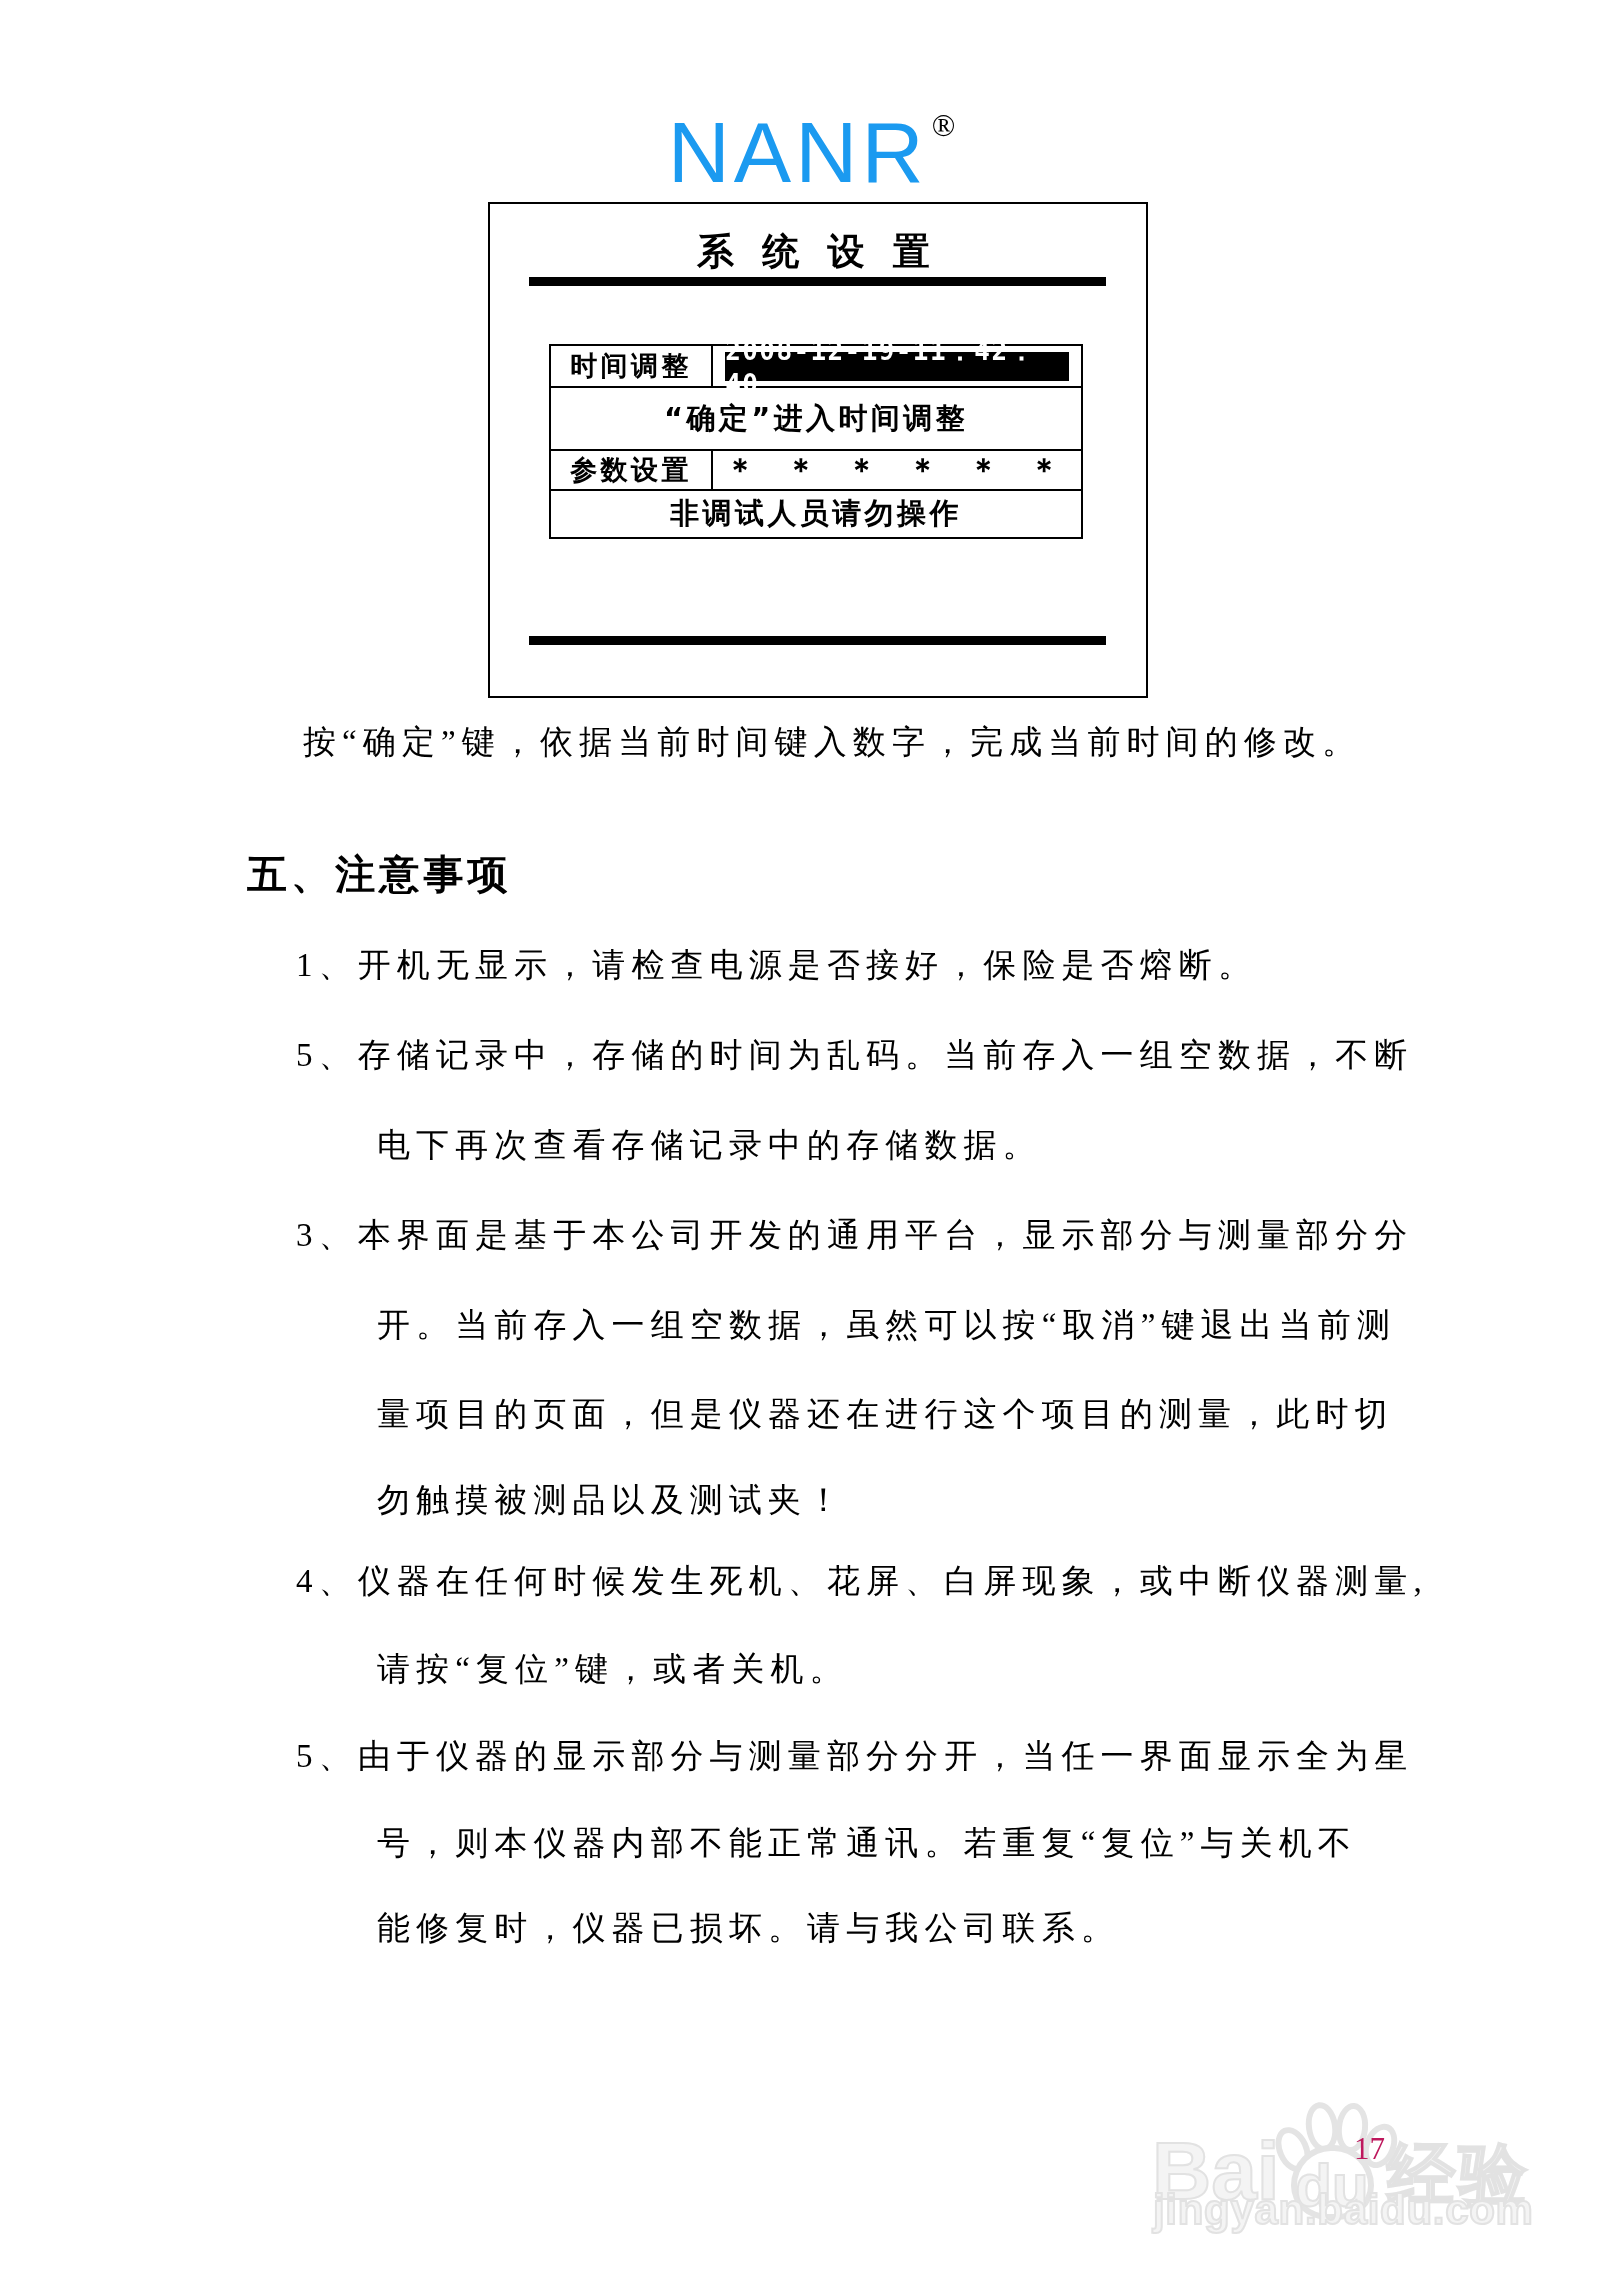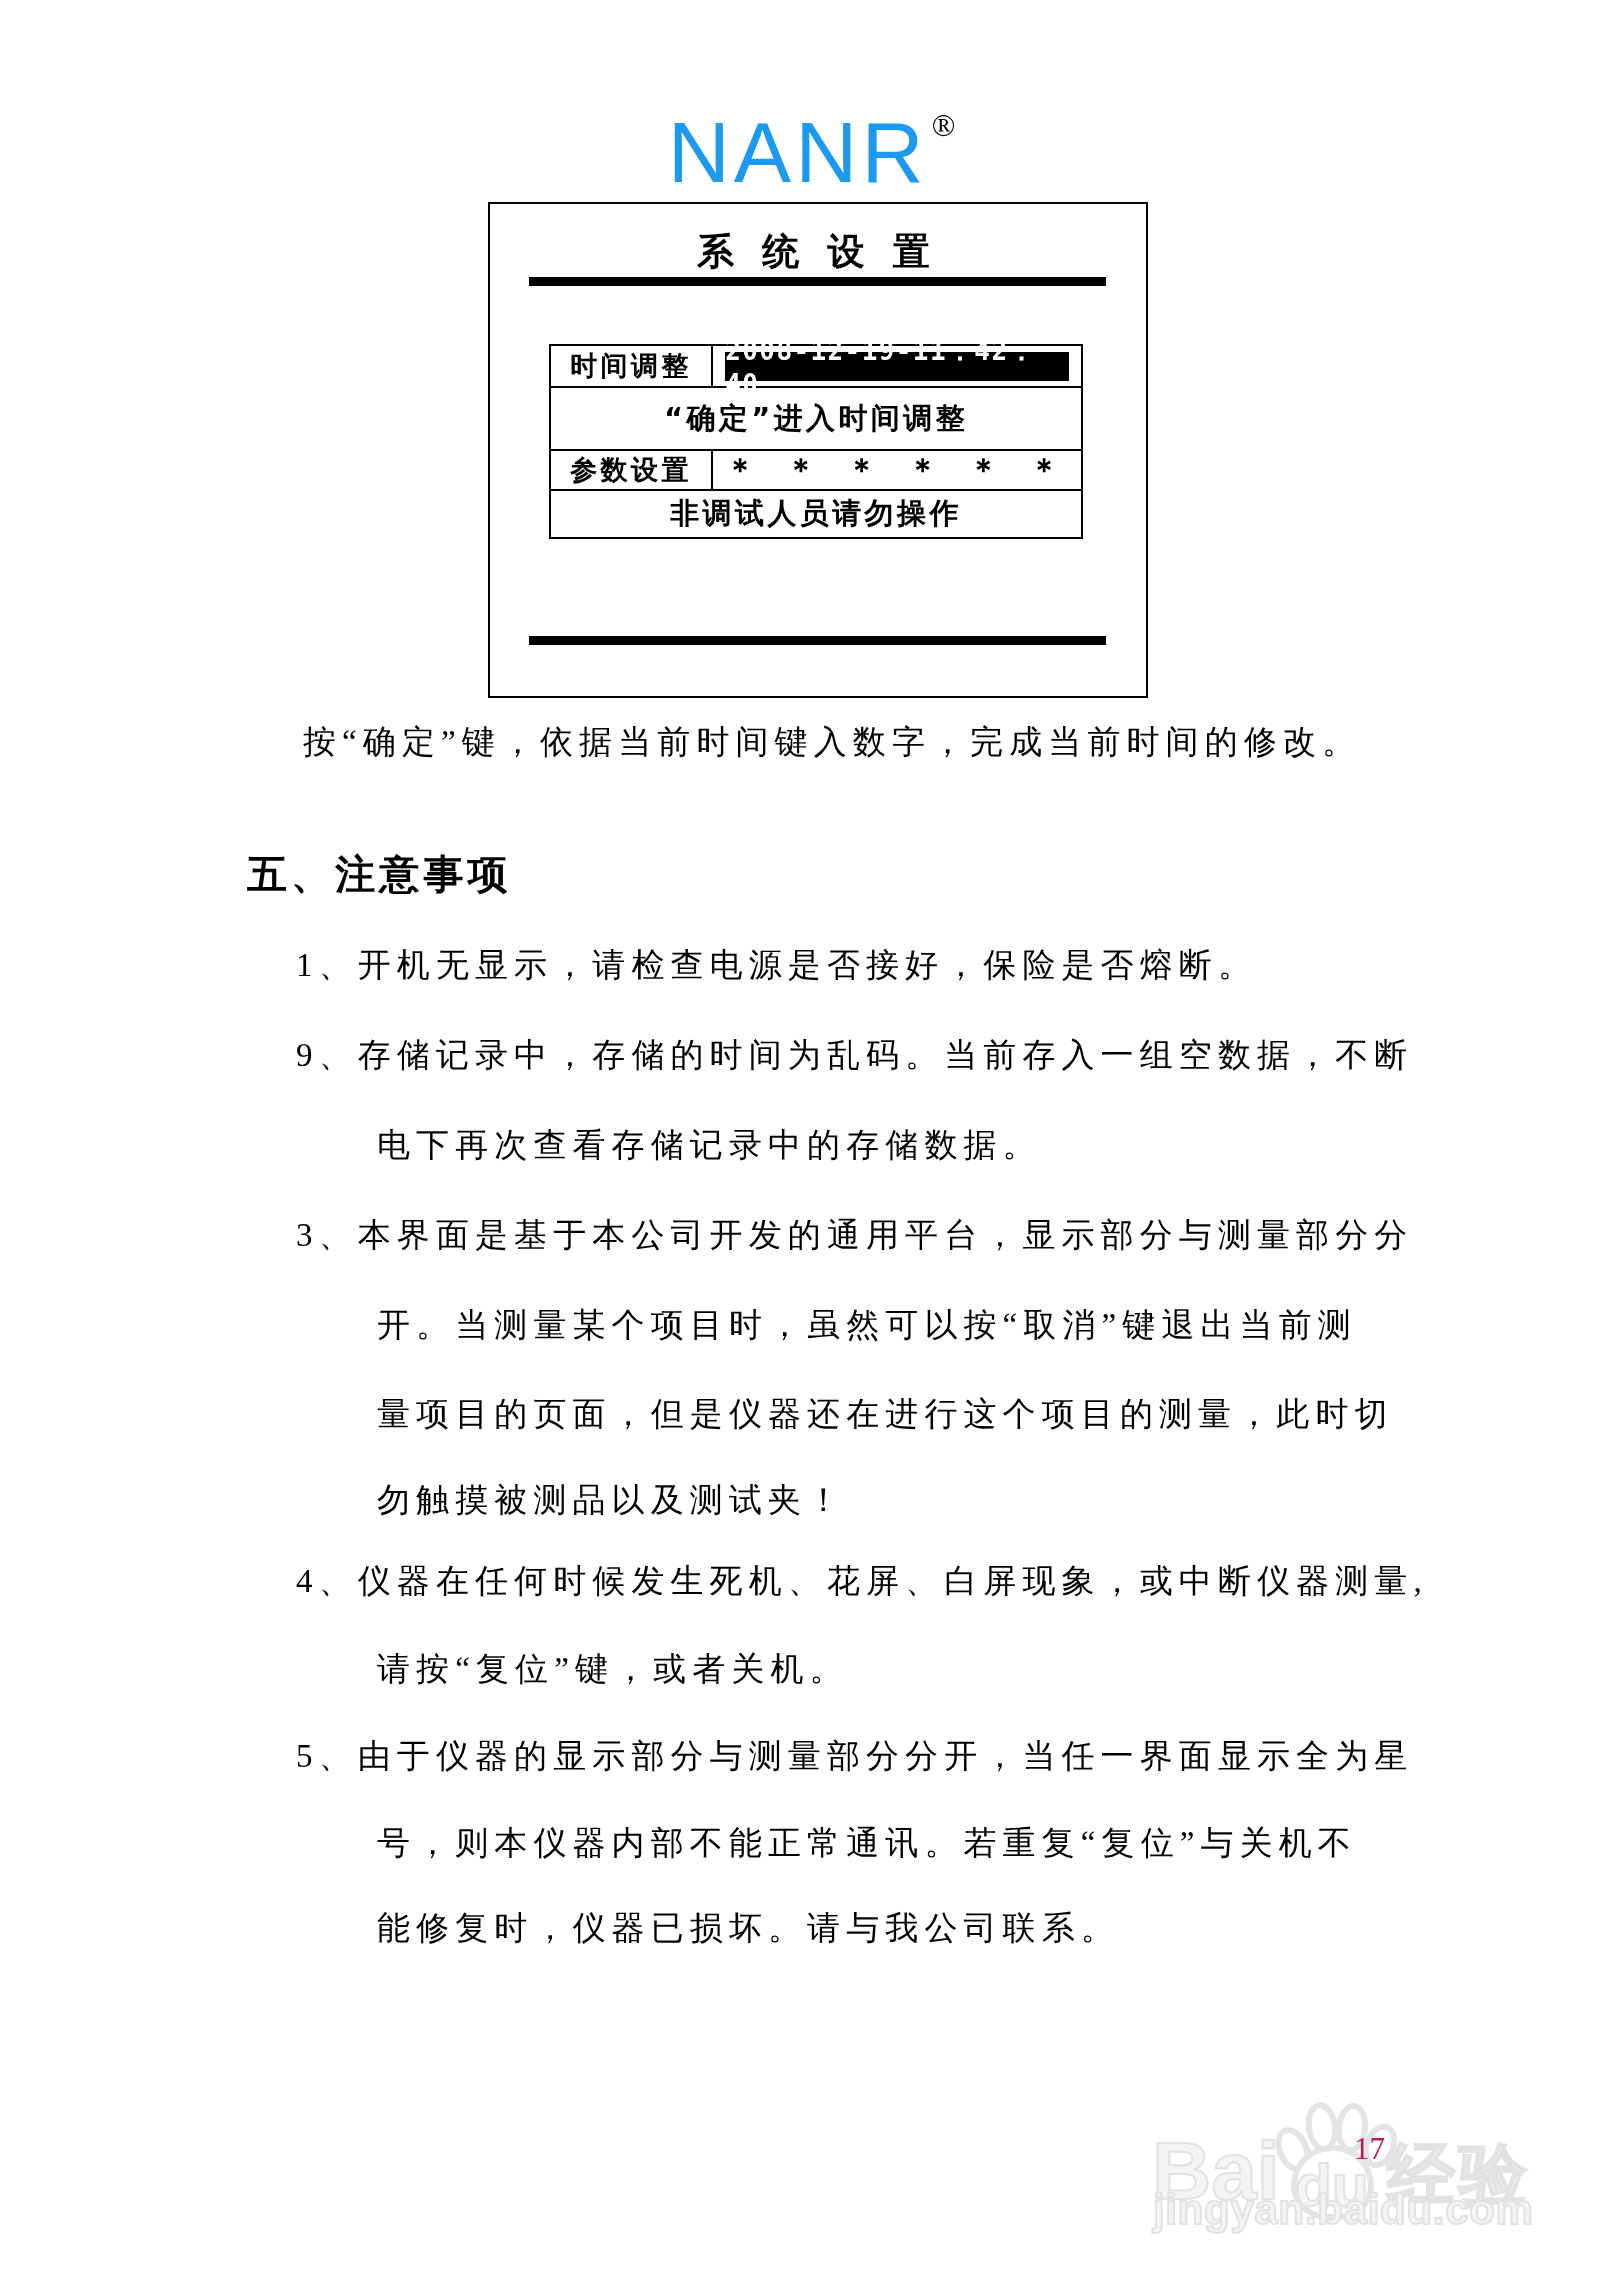--- a/index.html
+++ b/index.html
@@ -260,24 +260,24 @@
     </div>
 
     <div class="bottom-rule"></div>
   </div>
 
   <div class="caption">按“确定”键，依据当前时间键入数字，完成当前时间的修改。</div>
 
   <div class="section-heading">五、注意事项</div>
 
   <div class="note-line nl-0">1、开机无显示，请检查电源是否接好，保险是否熔断。</div>
-  <div class="note-line nl-1">9、存储记录中，存储的时间为乱码。当前存入一组空数据，不断</div>
+  <div class="note-line nl-1">5、存储记录中，存储的时间为乱码。当前存入一组空数据，不断</div>
   <div class="note-line nl-2 cont">电下再次查看存储记录中的存储数据。</div>
   <div class="note-line nl-3">3、本界面是基于本公司开发的通用平台，显示部分与测量部分分</div>
-  <div class="note-line nl-4 cont">开。当测量某个项目时，虽然可以按“取消”键退出当前测</div>
+  <div class="note-line nl-4 cont">开。当前存入一组空数据，虽然可以按“取消”键退出当前测</div>
   <div class="note-line nl-6 cont">勿触摸被测品以及测试夹！</div>
   <div class="note-line nl-5 cont">量项目的页面，但是仪器还在进行这个项目的测量，此时切</div>
   <div class="note-line nl-7">4、仪器在任何时候发生死机、花屏、白屏现象，或中断仪器测量,</div>
   <div class="note-line nl-8 cont">请按“复位”键，或者关机。</div>
   <div class="note-line nl-9">5、由于仪器的显示部分与测量部分分开，当任一界面显示全为星</div>
   <div class="note-line nl-10 cont">号，则本仪器内部不能正常通讯。若重复“复位”与关机不</div>
   <div class="note-line nl-11 cont">能修复时，仪器已损坏。请与我公司联系。</div>
 
   <div class="page-number">17</div>
 

